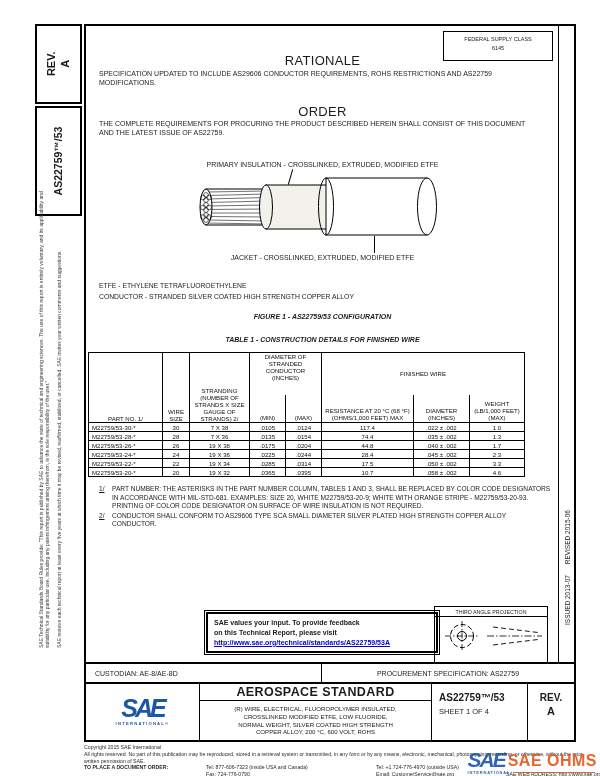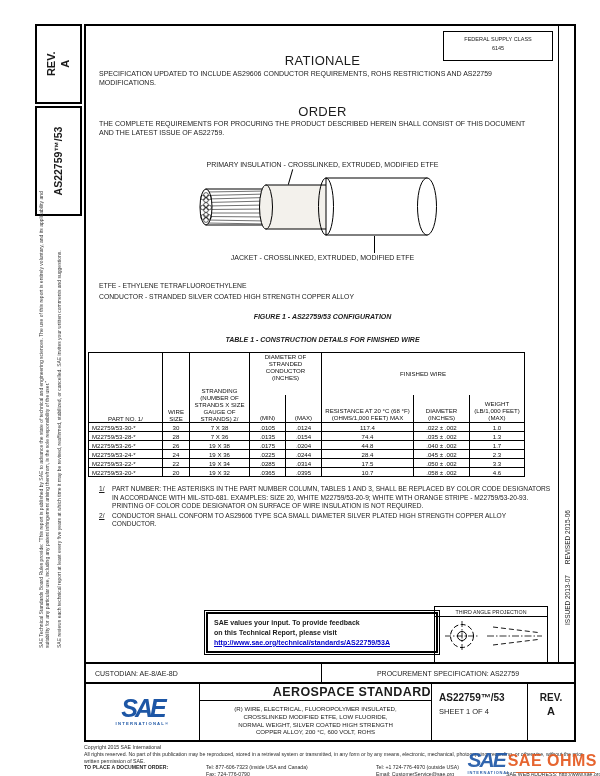--- a/index.html
+++ b/index.html
@@ -87,21 +87,21 @@
   .cust-left{width:236px;border-right:1.5px solid #000;display:flex;align-items:center;padding-left:9px;font-size:7px;box-sizing:border-box;}
   .cust-right{flex:1;display:flex;align-items:center;justify-content:center;font-size:7px;}
 
   
   .title-block{position:absolute;left:84px;top:682px;width:492px;height:60px;border:2px solid #000;
     box-sizing:border-box;display:flex;background:#fff;}
   .tb-logo{width:114px;border-right:1.5px solid #000;display:flex;flex-direction:column;align-items:center;justify-content:center;box-sizing:border-box;}
   .sae-mark{font-size:25px;font-weight:bold;font-style:italic;color:#1d56a5;letter-spacing:-3px;line-height:0.85;}
   .sae-intl{font-size:4.2px;color:#1d56a5;font-weight:bold;letter-spacing:1.2px;margin-top:1px;}
   .tb-center{width:232px;border-right:1.5px solid #000;display:flex;flex-direction:column;box-sizing:border-box;}
-  .tb-center-title{font-size:12.5px;font-weight:bold;text-align:right;border-bottom:1.5px solid #000;padding:1px 0;letter-spacing:0.4px;}
+  .tb-center-title{font-size:12.5px;font-weight:bold;text-align:center;border-bottom:1.5px solid #000;padding:1px 0;letter-spacing:0.4px;}
   .tb-center-desc{flex:1;font-size:6.1px;text-align:center;display:flex;flex-direction:column;justify-content:center;line-height:1.3;}
   .tb-number{width:96px;border-right:1.5px solid #000;box-sizing:border-box;padding:8px 0 0 7px;}
   .tb-doc-number{font-size:10px;font-weight:bold;}
   .tb-sheet{font-size:7.5px;margin-top:4px;}
   .tb-rev{flex:1;text-align:center;padding-top:8px;}
   .tb-rev-label{font-size:10px;font-weight:bold;}
   .tb-rev-value{font-size:11px;font-weight:bold;margin-top:2px;}
 
   
   .footer{position:absolute;left:84px;top:744px;width:512px;font-size:5.2px;color:#2a2a2a;line-height:1.3;}

